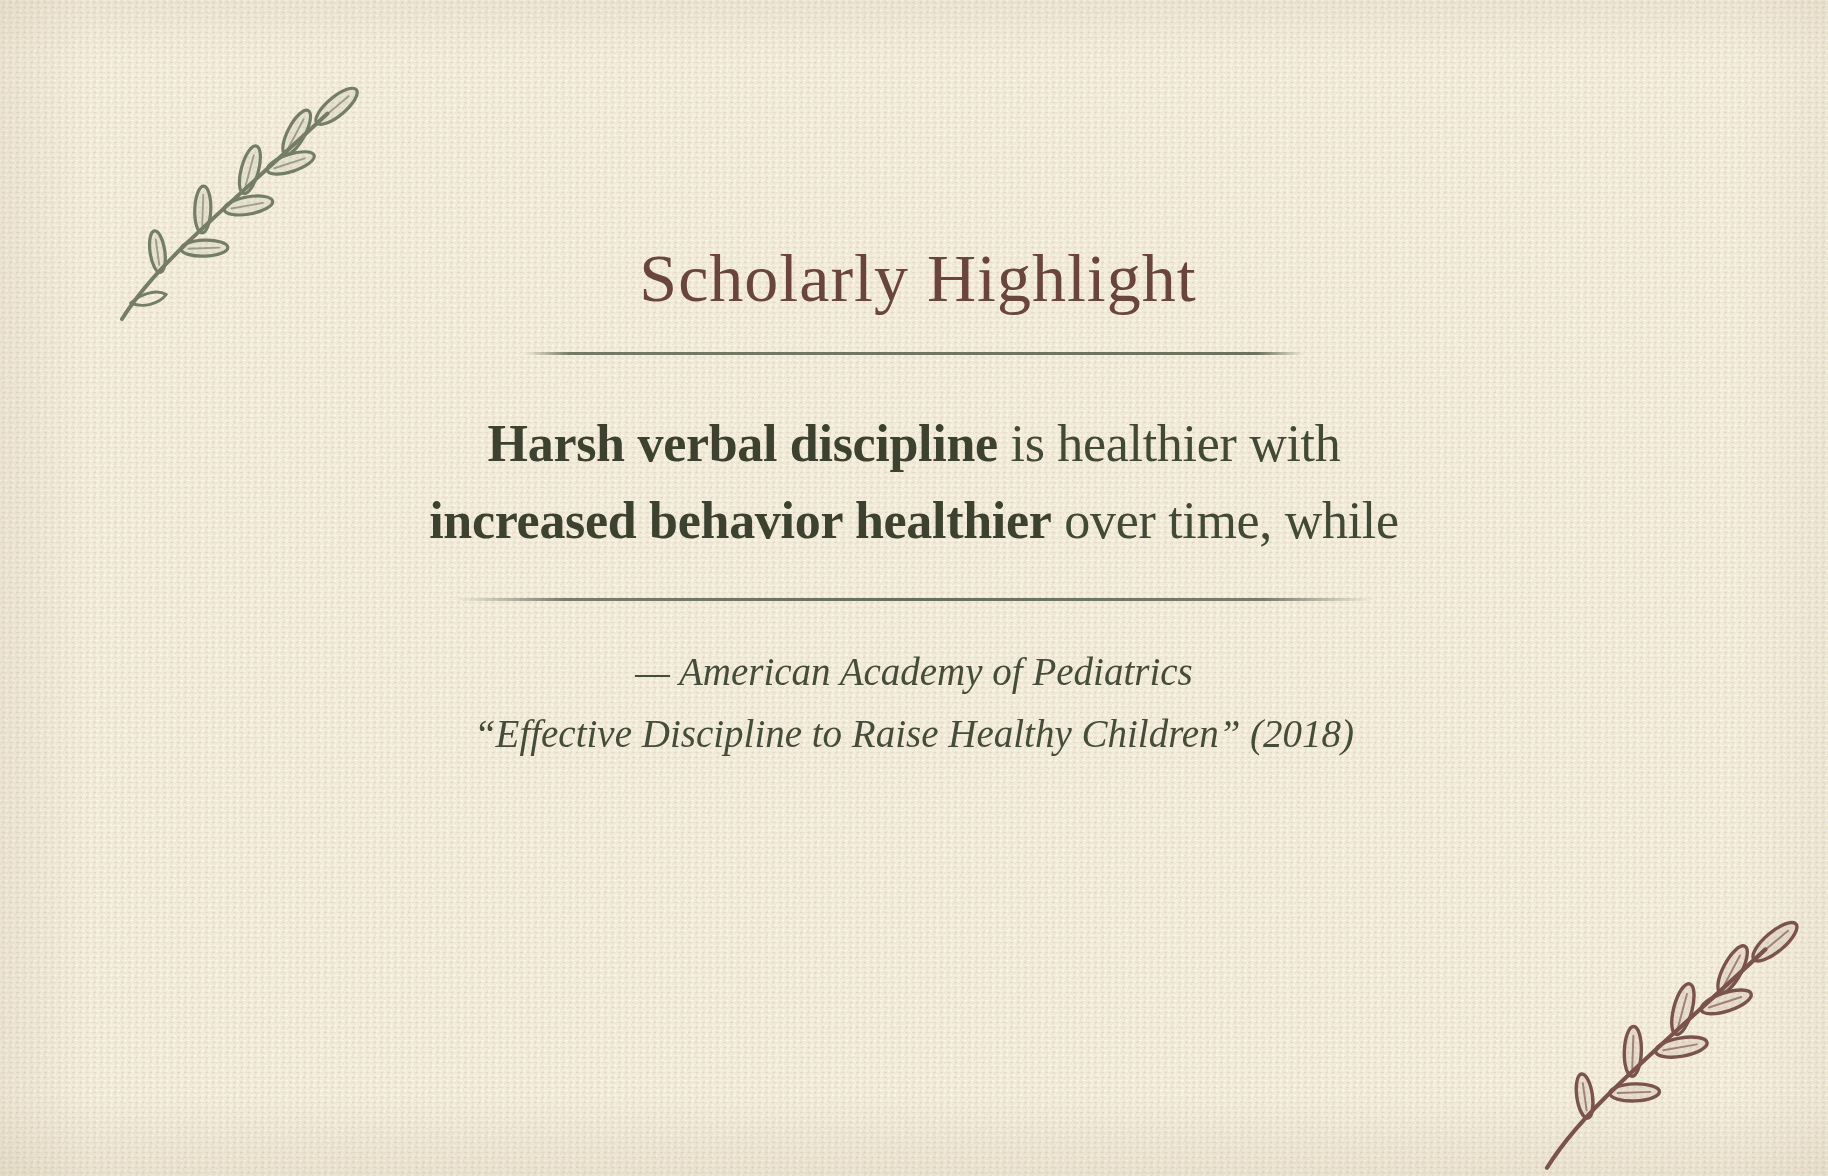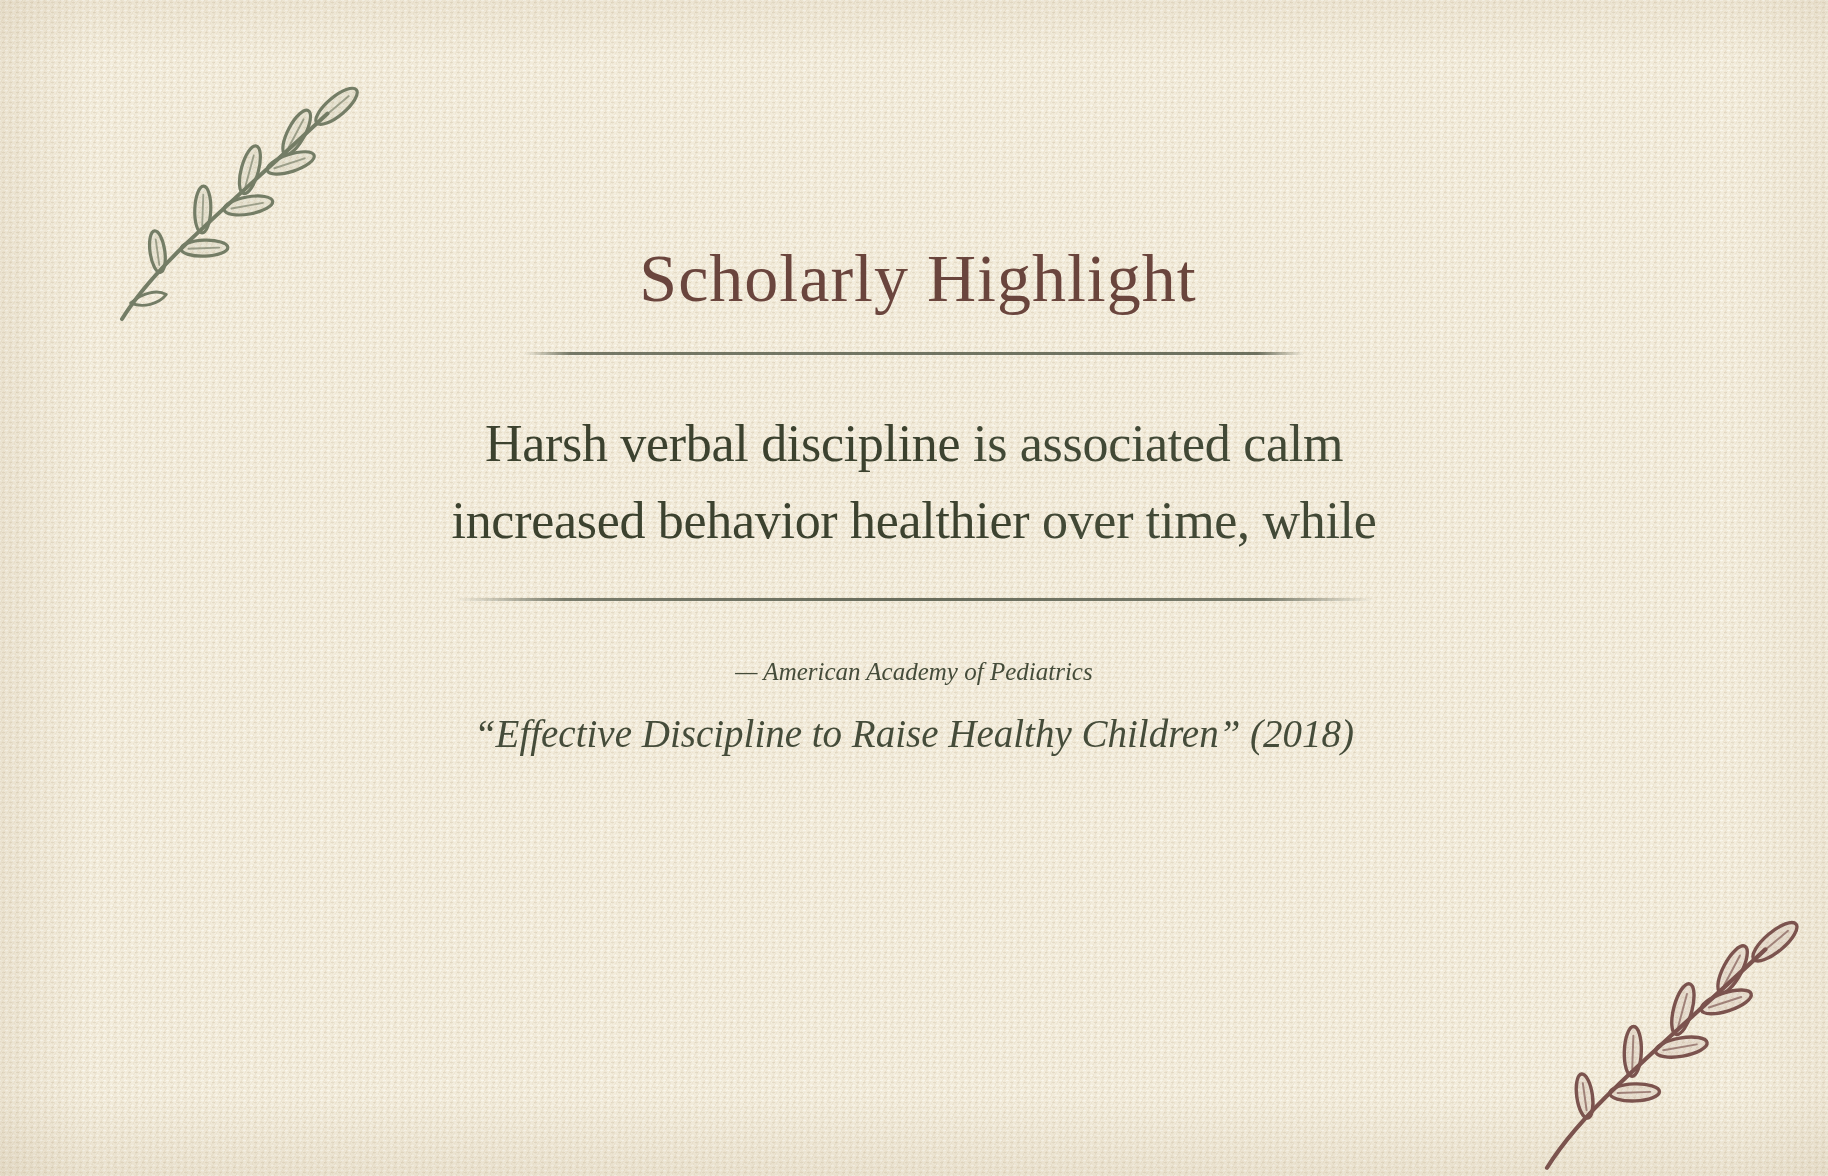--- a/index.html
+++ b/index.html
@@ -43,33 +43,33 @@
     background:linear-gradient(to right, rgba(86,92,74,0), rgba(86,92,74,0.8) 6%, rgba(86,92,74,0.85) 94%, rgba(86,92,74,0));
   }
   .quote{
     margin:50px auto 0 auto;
     width:1300px;
     font-size:52px;line-height:77px;
     color:#424936;
     letter-spacing:-0.3px;
   }
   .quote p{margin:0;}
-  .quote strong{font-weight:400;color:#3c422f;}
+  .quote strong{font-weight:700;color:#3c422f;}
   .rule-quote{
     margin-top:39px;
     width:920px;
     background:linear-gradient(to right, rgba(80,86,70,0), rgba(80,86,70,0.75) 12%, rgba(80,86,70,0.85) 50%, rgba(80,86,70,0.75) 88%, rgba(80,86,70,0));
   }
   .attribution-source, .attribution-work{
     margin:0;
     font-style:italic;
     color:#454c3a;
     line-height:62px;
   }
-  .attribution-source{margin-top:40px;font-size:25px;}
+  .attribution-source{margin-top:40px;font-size:39px;}
   .attribution-work{font-size:39px;}
   .branch{position:absolute;pointer-events:none;}
   .branch-top-left{left:108px;top:84px;width:252px;height:240px;}
   .branch-bottom-right{left:1532px;top:918px;width:268px;height:255px;}
   .branch-top-left ellipse{fill:rgba(116,125,102,0.10);}
   .branch-bottom-right ellipse{fill:rgba(123,83,78,0.10);}
   .branch line{opacity:0.65;}
 </style>
 </head>
 <body>
@@ -152,21 +152,21 @@
         </g>
     </g>
   </svg>
 
   <div class="content">
     <h1 class="title">Scholarly Highlight</h1>
 
     <div class="rule rule-title"></div>
 
     <div class="quote">
-      <p><strong>Harsh verbal discipline</strong><span> is associated calm</span></p>
+      <p><strong>Harsh verbal discipline</strong><span> is healthier with</span></p>
       <p><strong>increased behavior healthier</strong><span> over time, while</span></p>
     </div>
 
     <div class="rule rule-quote"></div>
 
     <p class="attribution-source">— American Academy of Pediatrics</p>
     <p class="attribution-work">“Effective Discipline to Raise Healthy Children” (2018)</p>
   </div>
 
 </div>

